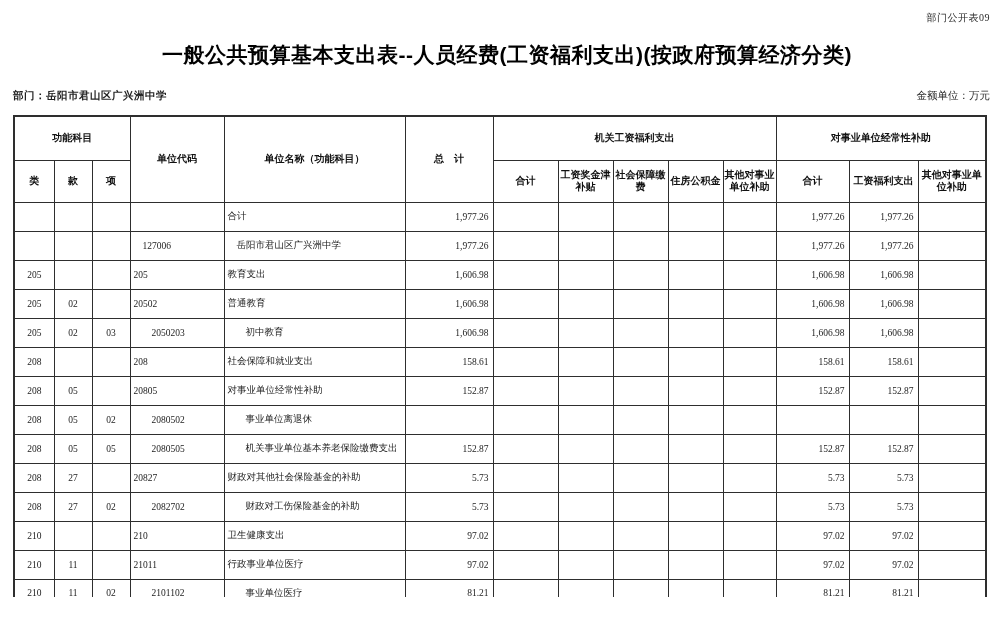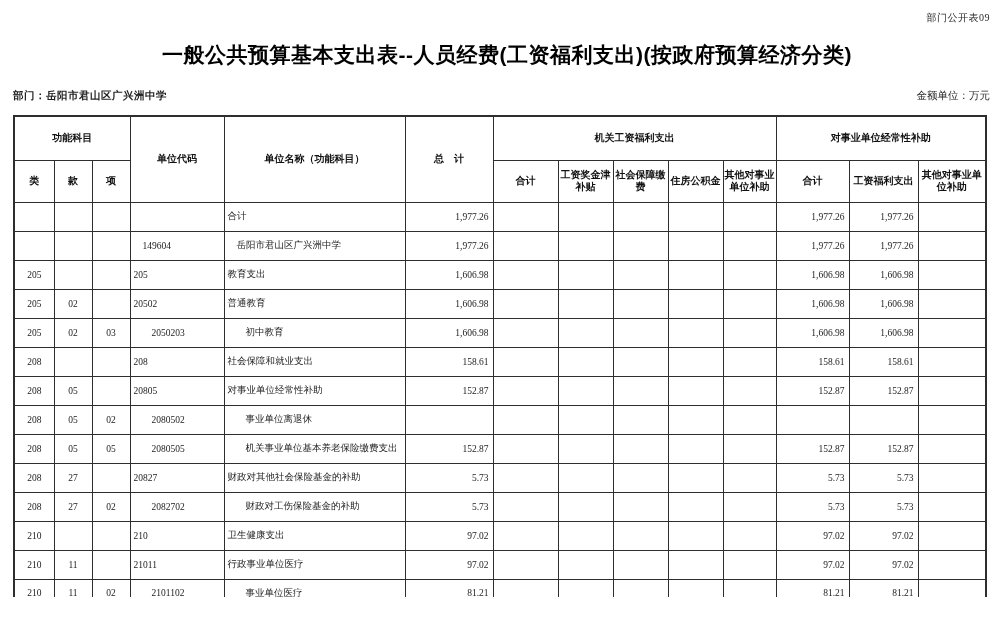--- a/index.html
+++ b/index.html
@@ -159,21 +159,21 @@
           <td class="c-num"></td>
           <td class="c-num"></td>
           <td class="c-num">1,977.26</td>
           <td class="c-num">1,977.26</td>
           <td class="c-num"></td>
         </tr>
         <tr>
           <td class="c-center"></td>
           <td class="c-center"></td>
           <td class="c-center"></td>
-          <td class="c-left ind1">149604</td>
+          <td class="c-left ind1">127006</td>
           <td class="c-left ind1">岳阳市君山区广兴洲中学</td>
           <td class="c-num">1,977.26</td>
           <td class="c-num"></td>
           <td class="c-num"></td>
           <td class="c-num"></td>
           <td class="c-num"></td>
           <td class="c-num"></td>
           <td class="c-num">1,977.26</td>
           <td class="c-num">1,977.26</td>
           <td class="c-num"></td>

